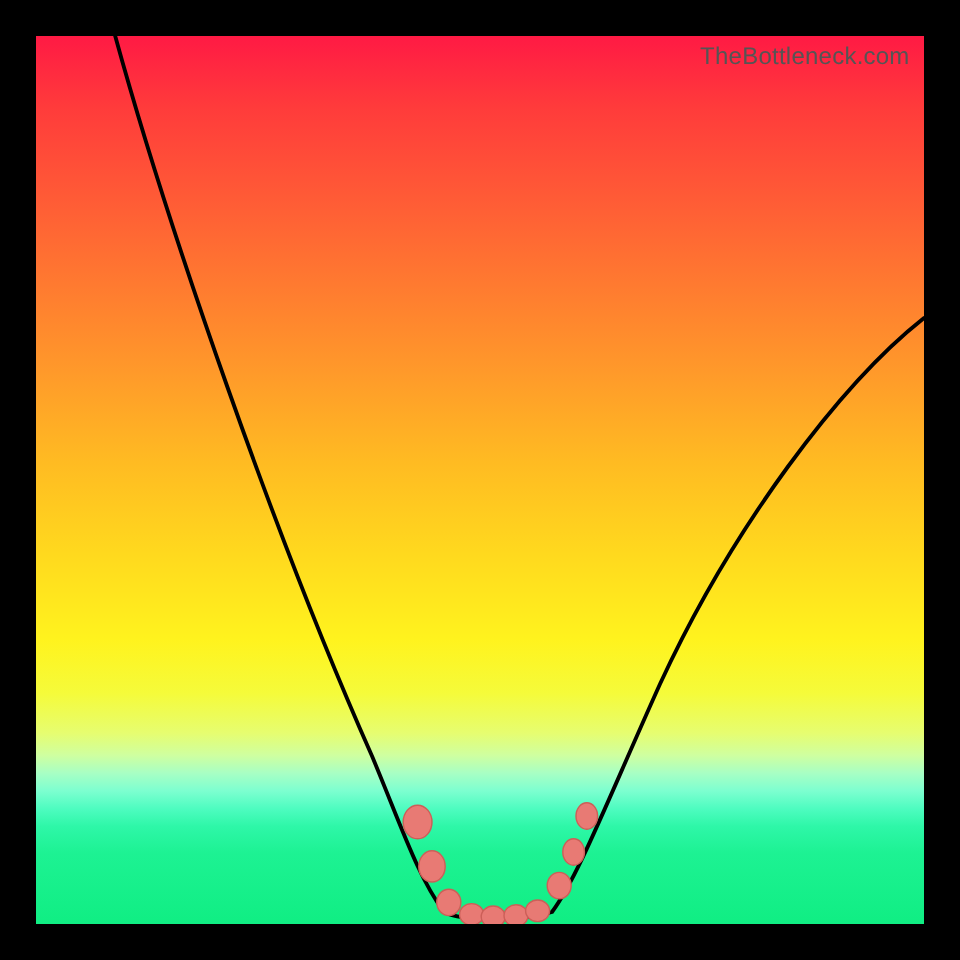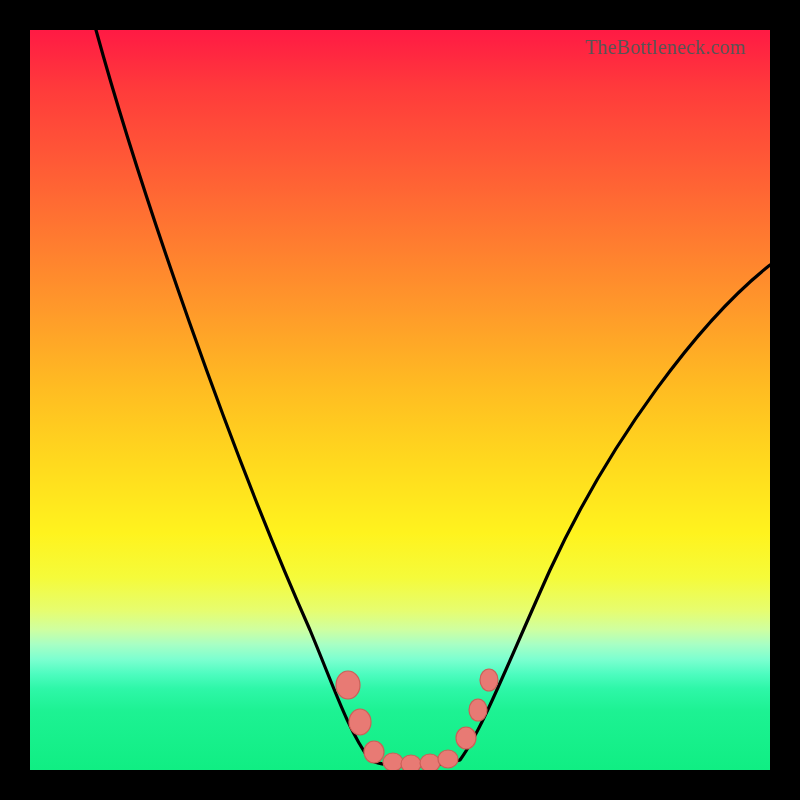--- a/index.html
+++ b/index.html
@@ -34,27 +34,26 @@
       #7dffd0 85%,
       #4efcc0 87%,
       #2ef7a8 89%,
       #1df293 92%,
       #10ee83 100%
     );
   }
   .watermark {
     position: absolute;
     top: 6px;
-    right: 24px;
+    right: 12px;
     color: #555;
     font-size: 20px;
     font-weight: 500;
     letter-spacing: 0.2px;
     user-select: none;
-    font-family: Liberation Serif, serif;
   }
   svg.curve {
     position: absolute;
     left: 0;
     top: 0;
     width: 740px;
     height: 740px;
     pointer-events: none;
   }
   .dot {

